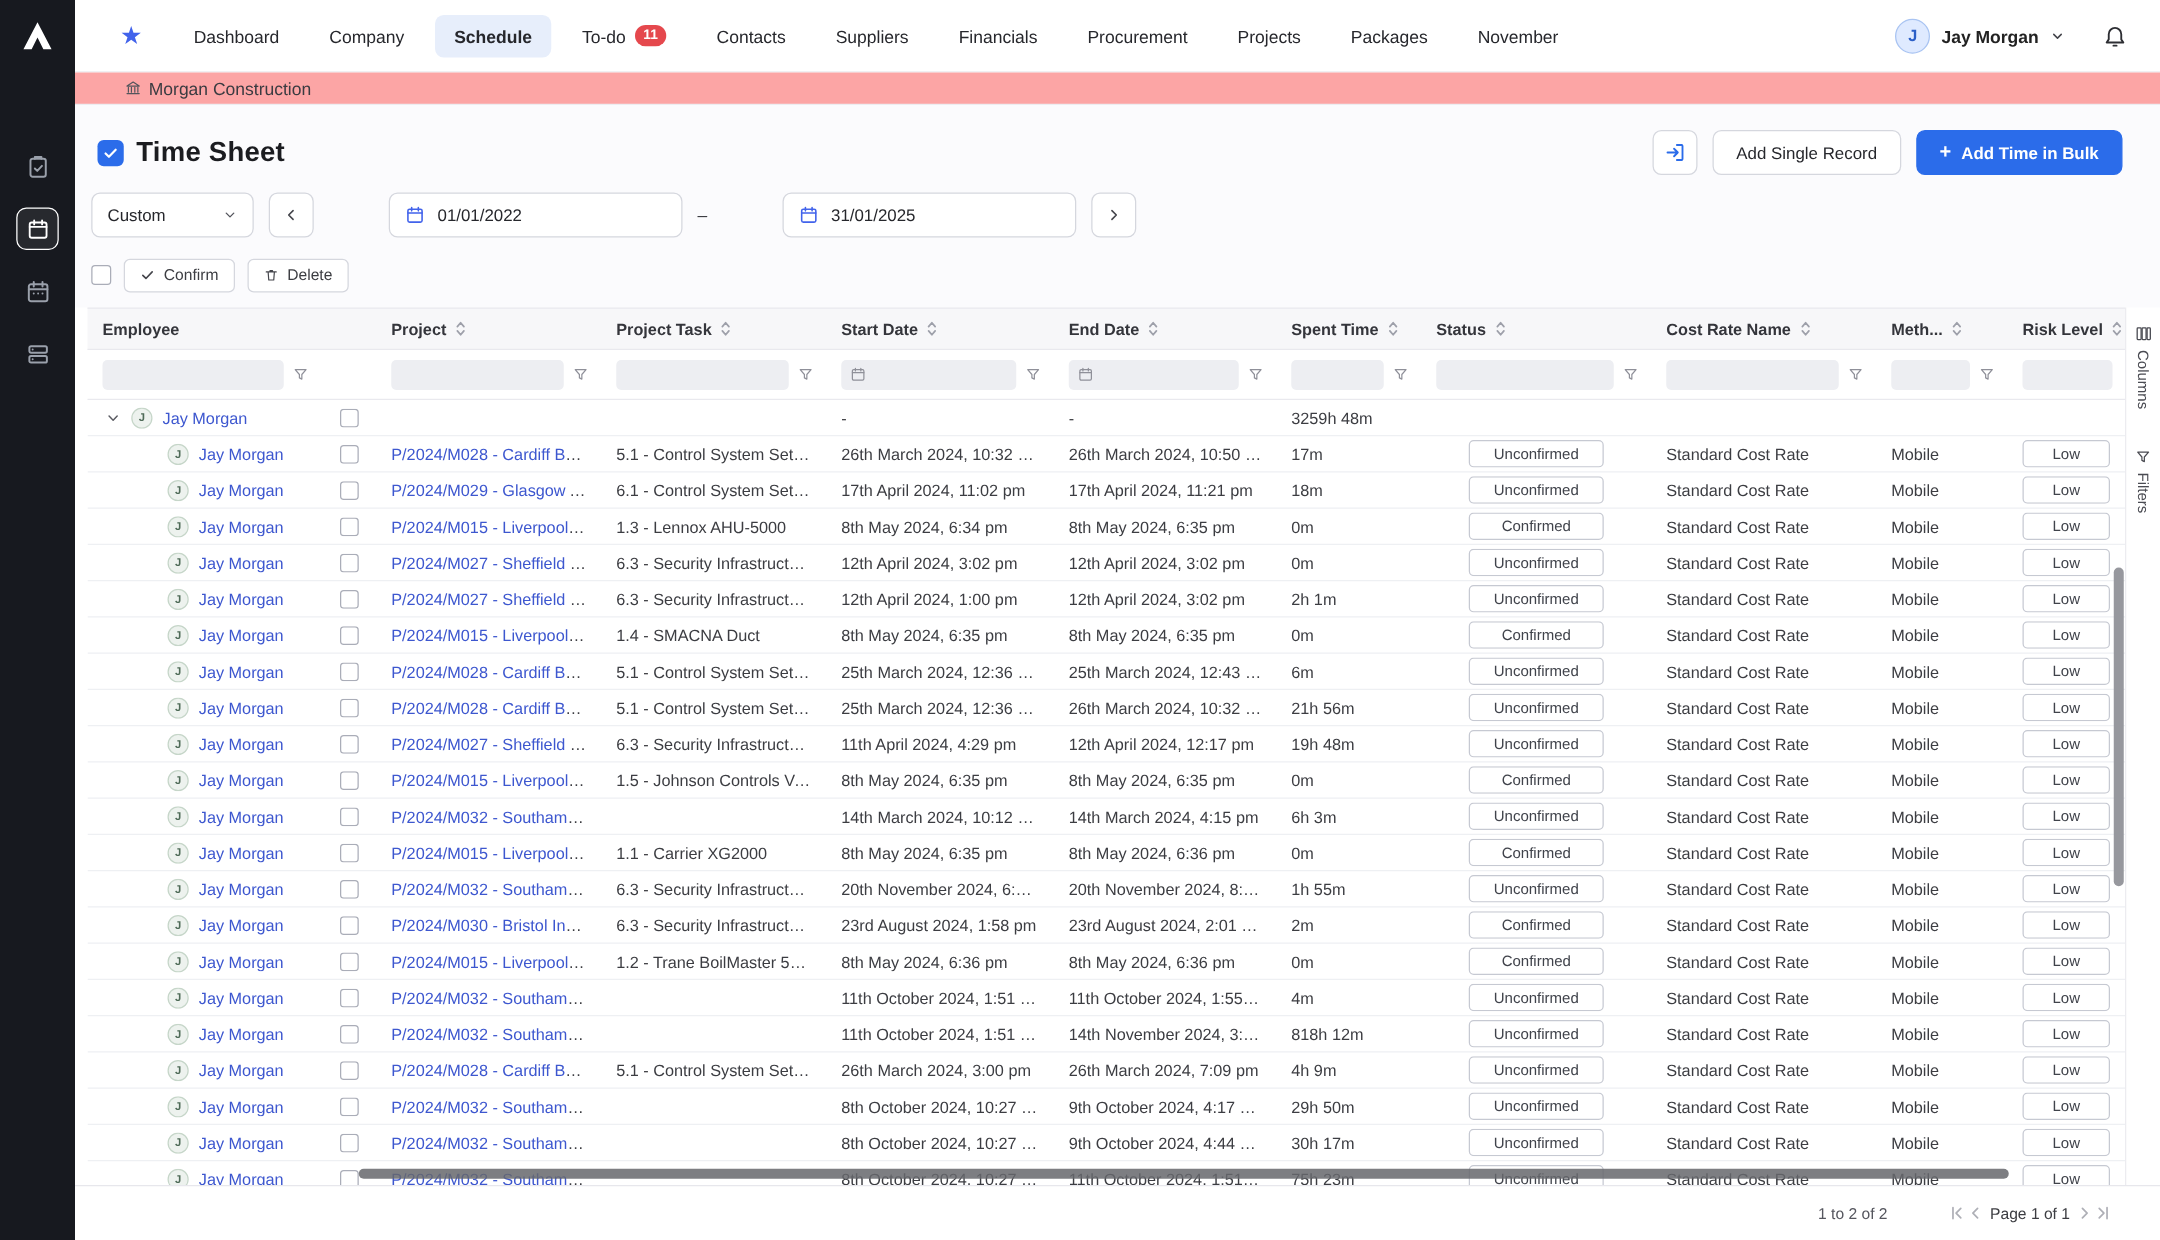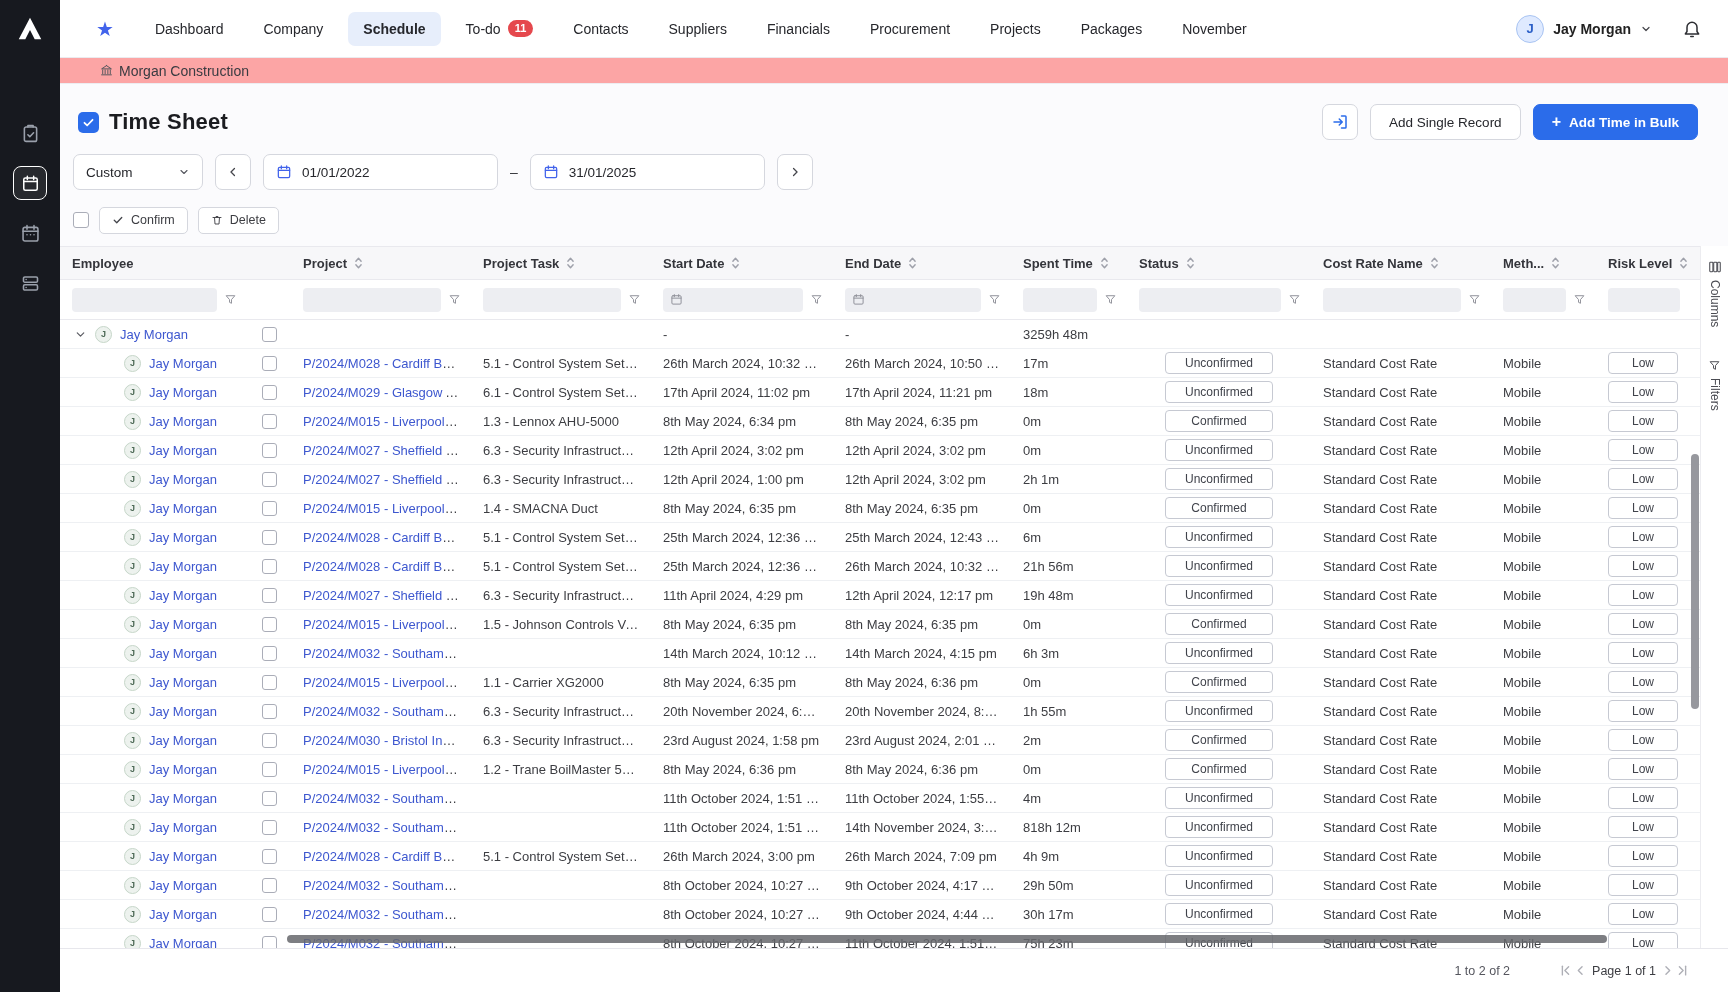--- a/index.html
+++ b/index.html
@@ -42,32 +42,32 @@
   .header-actions { display:flex; align-items:center; gap:12px; }
   .icon-btn { width:36px; height:36px; border:1px solid #d5d7de; border-radius:7px; background:#fff; display:flex; align-items:center; justify-content:center; cursor:pointer; }
   .btn { height:36px; padding:0 18px; border:1px solid #d5d7de; border-radius:7px; background:#fff; font-family:inherit; font-size:13.5px; color:#26272c; cursor:pointer; display:flex; align-items:center; gap:8px; }
   .btn.primary { background:#2b6cea; border-color:#2b6cea; color:#fff; font-weight:bold; }
   .btn .plus { font-size:16px; font-weight:bold; line-height:1; }
 
   
   .date-row { display:flex; align-items:center; gap:12px; padding-left:13px; height:36px; }
   .select { width:130px; height:36px; background:#fff; border:1px solid #d5d7de; border-radius:7px; display:flex; align-items:center; justify-content:space-between; padding:0 12px; font-size:13.5px; cursor:pointer; color:#26272c; }
   .nav-btn { width:36px; height:36px; background:#fff; border:1px solid #d5d7de; border-radius:7px; display:flex; align-items:center; justify-content:center; cursor:pointer; }
-  .date-input { width:235px; height:36px; background:#fff; border:1px solid #d5d7de; border-radius:7px; display:flex; align-items:center; gap:10px; padding:0 12px; font-size:13.5px; color:#26272c; cursor:text; }
+  .date-input { width:235px; height:36px; background:#fff; border:1px solid #d5d7de; border-radius:7px; display:flex; align-items:center; gap:10px; padding:0 12px; font-size:13.5px; color:#26272c; cursor:text;margin-left:48px; }
   .dash { color:#3c3d42; font-size:14px; }
 
   
   .action-row { display:flex; align-items:center; gap:10px; padding-left:13px; margin:16px 0 12px 0; height:28px; }
   .checkbox { width:16px; height:16px; border:1.6px solid #aaadb8; border-radius:3px; background:#fff; cursor:pointer; flex-shrink:0; }
   .checkbox.sm { width:15px; height:15px; }
   .sm-btn { height:27px; padding:0 12px; background:#fff; border:1px solid #d5d7de; border-radius:5px; font-family:inherit; font-size:12.5px; color:#3c3d42; display:flex; align-items:center; gap:7px; cursor:pointer; }
 
   
   .table-zone { flex:1; display:flex; min-height:0; position:relative; }
-  .table-wrap { width:1640px; display:flex; flex-direction:column; min-height:0; position:relative; background:#fff; }
+  .table-wrap { width:1640px; display:flex; flex-direction:column; min-height:0; position:relative; background:#fff;align-items:flex-end; }
   .grid { display:grid; grid-template-columns:187px 44px 180px 180px 182px 178px 116px 184px 180px 105px 94px; align-items:center; }
   .thead { height:34px; background:#f7f7f9; border-top:1px solid #e9e9ee; border-bottom:1px solid #e9e9ee; }
   .th { padding:0 8px 0 12px; font-size:13px; font-weight:bold; color:#34353b; display:flex; align-items:center; gap:7px; white-space:nowrap; overflow:hidden; }
   .th .sort { display:flex; flex-shrink:0; }
   .tfilters { height:40px; background:#fff; border-bottom:1px solid #e9e9ee; }
   .f-cell { display:flex; align-items:center; gap:7px; padding:0 10px 0 12px; overflow:hidden; }
   .f-input { flex:1; height:24px; background:#edeef2; border-radius:4px; display:flex; align-items:center; padding:0 7px; cursor:text; min-width:0; }
   .f-funnel { display:flex; flex-shrink:0; cursor:pointer; }
   .tbody { flex:1; overflow:hidden; }
   .tr { height:29px; border-bottom:1px solid #eef0f3; cursor:default; }

